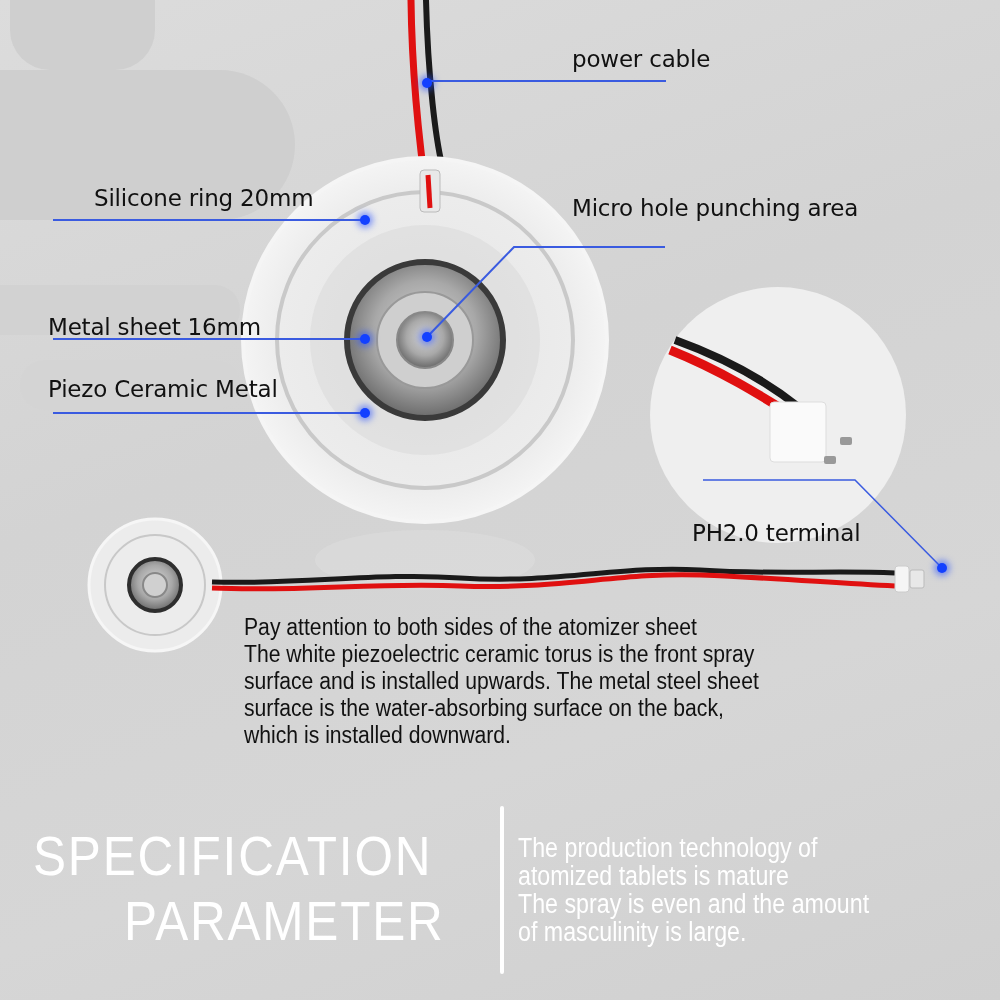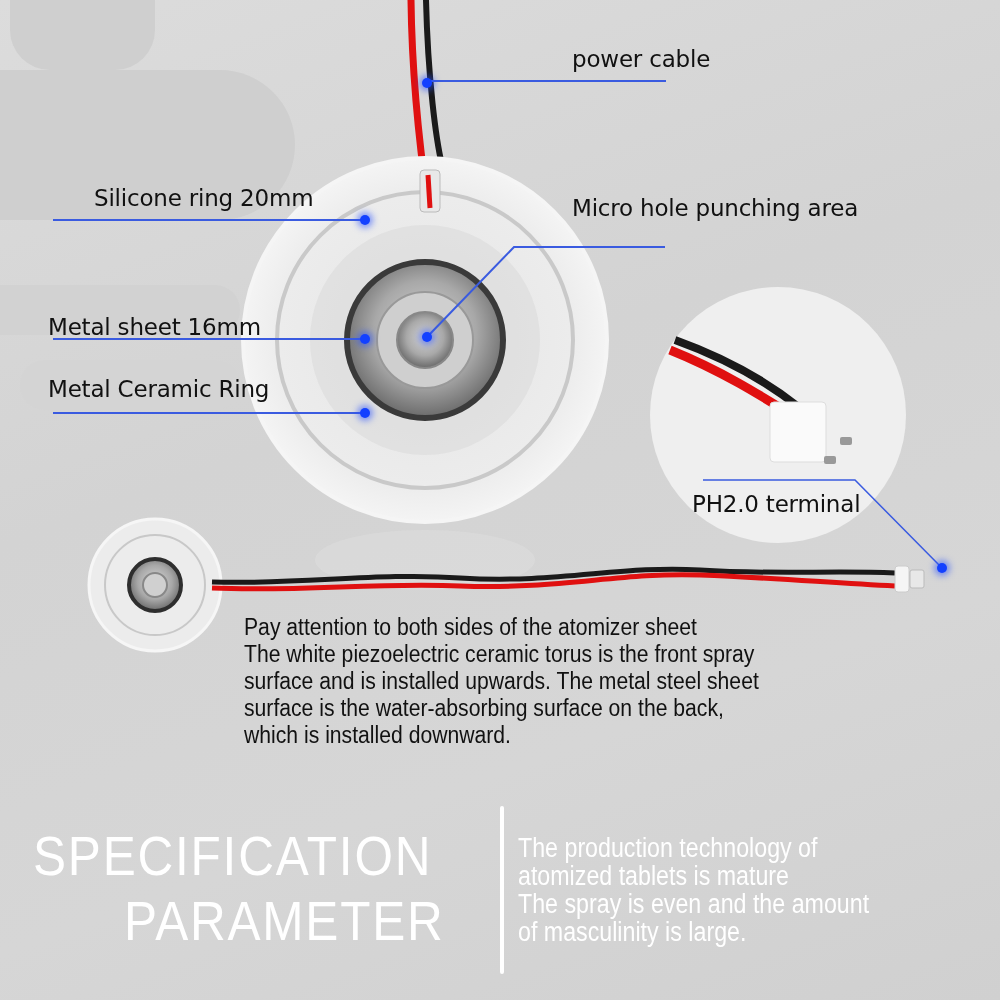--- a/index.html
+++ b/index.html
@@ -104,25 +104,25 @@
 <div class="line" style="left:53px;top:219px;width:313px;"></div>
 <div class="dot" style="left:365px;top:220px;"></div>
 
 <div class="label" style="left:572px;top:195px;">Micro hole punching area</div>
 <div class="dot" style="left:427px;top:337px;"></div>
 
 <div class="label" style="left:48px;top:303px;margin-top:11px;">Metal sheet 16mm</div>
 <div class="line" style="left:53px;top:338px;width:313px;"></div>
 <div class="dot" style="left:365px;top:339px;"></div>
 
-<div class="label" style="left:48px;top:376px;">Metal Ceramic Ring</div>
+<div class="label" style="left:48px;top:376px;">Piezo Ceramic Metal</div>
 <div class="line" style="left:53px;top:412px;width:313px;"></div>
 <div class="dot" style="left:365px;top:413px;"></div>
 
-<div class="label" style="left:692px;top:491px;">PH2.0 terminal</div>
+<div class="label" style="left:692px;top:520px;">PH2.0 terminal</div>
 <div class="dot" style="left:942px;top:568px;"></div>
 
 <div class="para">
   <div>Pay attention to both sides of the atomizer sheet</div>
   <div>The white piezoelectric ceramic torus is the front spray</div>
   <div>surface and is installed upwards. The metal steel sheet</div>
   <div>surface is the water-absorbing surface on the back,</div>
   <div>which is installed downward.</div>
 </div>
 

